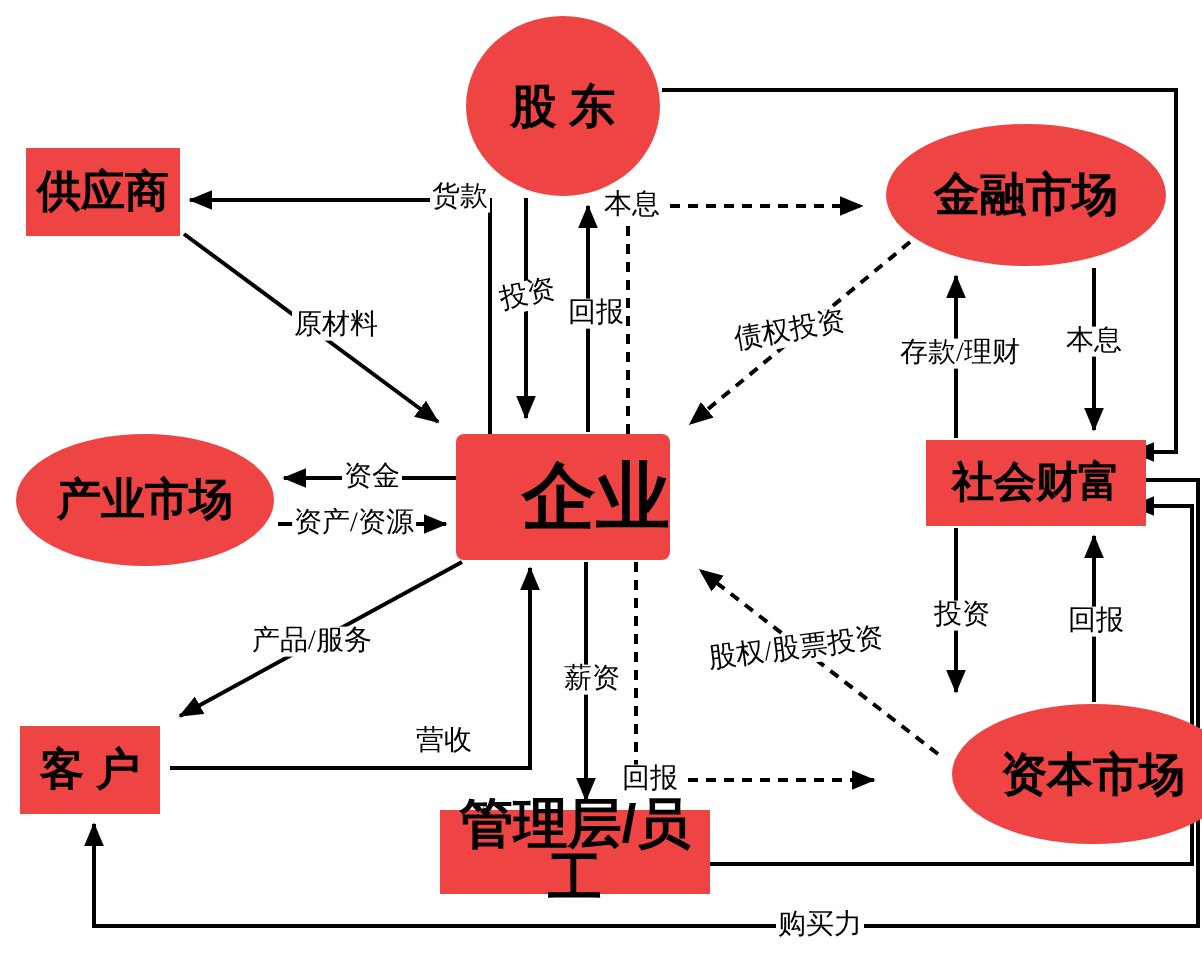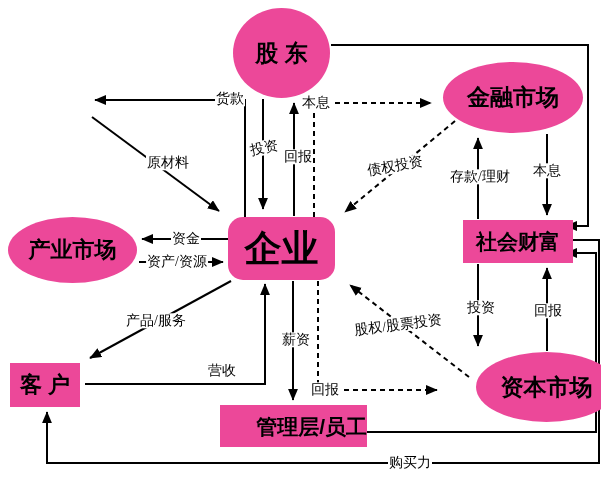--- a/index.html
+++ b/index.html
@@ -1,22 +1,22 @@
 <!DOCTYPE html>
 <html><head>
 <meta charset="utf-8">
 <style>
   html,body{margin:0;padding:0;}
   #canvas{position:relative;width:601px;height:477px;background:#ffffff;overflow:hidden;
           font-family:"Liberation Sans",sans-serif;}
   svg.wires{position:absolute;left:0;top:0;width:601px;height:477px;}
   .node{position:absolute;display:flex;align-items:center;justify-content:center;
-        background:#ec4899;color:#000;font-weight:bold;text-align:center;line-height:1;}
+        background:#ef4444;color:#000;font-weight:bold;text-align:center;line-height:1;}
   .ellipse{border-radius:50%;}
-  .rounded{border-radius:15px;}
+  .rounded{border-radius:4px;justify-content:flex-end;}
   .elabel{position:absolute;background:#ffffff;color:#000;font-size:14px;
           font-family:"Liberation Serif",serif;white-space:nowrap;padding:0 1px;
           transform:translate(-50%,-50%);line-height:1.1;}
 </style>
 </head>
 <body>
 
 <div id="canvas">
 
   <svg class="wires" viewBox="0 0 601 477">
@@ -47,36 +47,39 @@
       <path d="M314,217 V103 H431" marker-end="url(#arr)"></path>
       <path d="M455,121 L345,212" marker-end="url(#arr)"></path>
       <path d="M469,377 L350,285" marker-end="url(#arr)"></path>
       <path d="M318,281 V390 H437" marker-end="url(#arr)"></path>
     </g>
   </svg>
 
   <div class="node ellipse" style="left:233px;top:8px;width:97px;height:90px;font-size:23px;">
       <span>股 东</span>
     </div>
+  <div class="node" style="left:13px;top:74px;width:77px;height:44px;font-size:22px;">
+      <span>供应商</span>
+    </div>
   <div class="node ellipse" style="left:8px;top:217px;width:129px;height:66px;font-size:22px;">
       <span>产业市场</span>
     </div>
   <div class="node ellipse" style="left:443px;top:62px;width:140px;height:71px;font-size:23px;">
       <span>金融市场</span>
     </div>
   <div class="node rounded" style="left:228px;top:217px;width:107px;height:63px;font-size:37px;">
       <span>企业</span>
     </div>
   <div class="node" style="left:463px;top:220px;width:110px;height:43px;font-size:21px;">
       <span>社会财富</span>
     </div>
   <div class="node" style="left:10px;top:363px;width:70px;height:44px;font-size:22px;text-align:center;">
       <span>客 户</span>
     </div>
-  <div class="node" style="left:220px;top:405px;width:147px;height:42px;font-size:21px;justify-content:flex-end;">
+  <div class="node" style="left:220px;top:405px;width:135px;height:42px;font-size:27px;">
       <span>管理层/员工</span>
     </div>
   <div class="node ellipse" style="left:476px;top:352px;width:141px;height:70px;font-size:23px;">
       <span>资本市场</span>
     </div>
 
   <div class="elabel" style="left:230px;top:99px;">货款</div>
   <div class="elabel" style="left:168px;top:163px;">原材料</div>
   <div class="elabel" style="left:264px;top:148px;transform:translate(-50%,-50%) rotate(-12deg);">投资</div>
   <div class="elabel" style="left:298px;top:157px;">回报</div>

